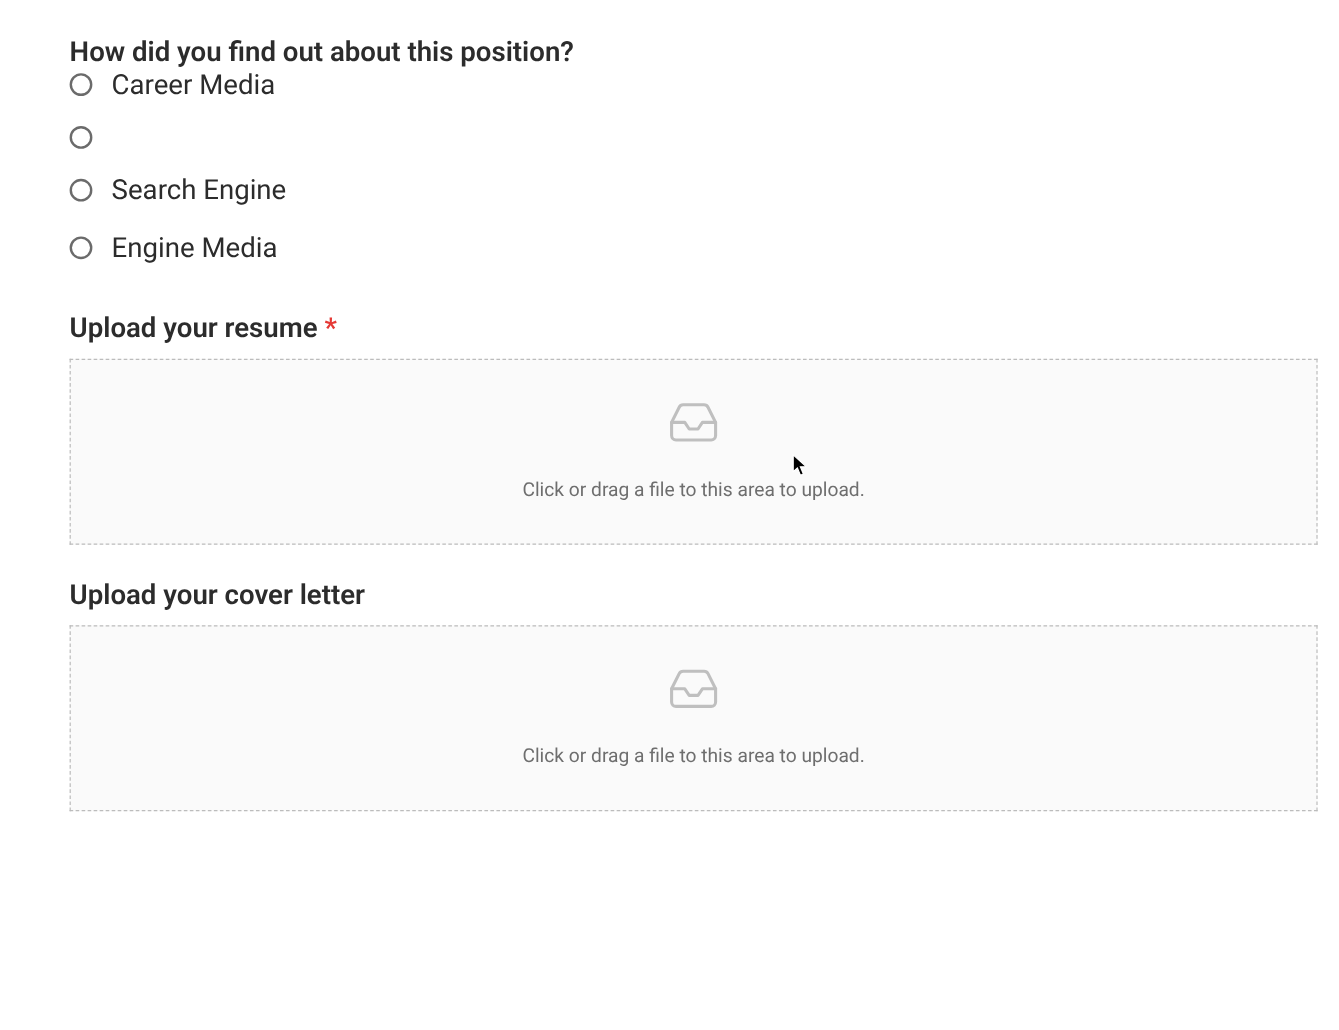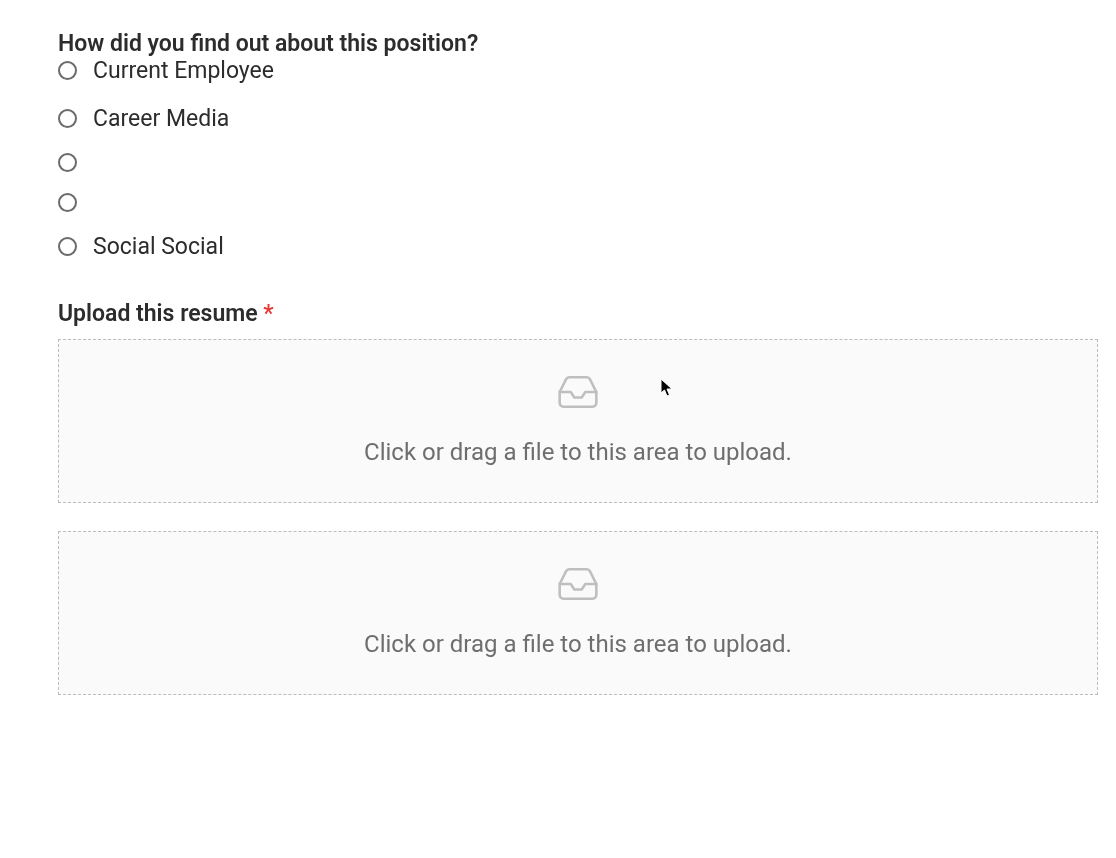--- a/index.html
+++ b/index.html
@@ -65,74 +65,72 @@
       display: flex;
       flex-direction: column;
       align-items: center;
       justify-content: center;
       cursor: pointer;
     }
     .upload-icon {
       margin-bottom: 20px;
     }
     .upload-text {
-      font-size: 24px;
+      font-size: 16px;
       color: #6e6e6e;
       font-weight: 400;
     }
     .cursor-arrow {
       position: absolute;
       left: 660px;
       top: 378px;
       pointer-events: none;
     }
   </style>
 </head>
 <body>
 
 <div>
   <div class="question-label">How did you find out about this position?</div>
   <div class="radio-group">
     <label class="radio-option">
       <span class="radio-circle"></span>
-      <span class="radio-label">Current Employee</span>
-    </label>
-    <label class="radio-option">
-      <span class="radio-circle"></span>
       <span class="radio-label">Career Media</span>
     </label>
     <label class="radio-option">
       <span class="radio-circle"></span>
     </label>
     <label class="radio-option">
       <span class="radio-circle"></span>
+      <span class="radio-label">Search Engine</span>
     </label>
     <label class="radio-option">
       <span class="radio-circle"></span>
-      <span class="radio-label">Social Social</span>
+      <span class="radio-label">Engine Media</span>
     </label>
   </div>
 </div>
 
 <div class="upload-section">
   <div class="upload-label">
-    <span>Upload this resume </span><span class="required-star">*</span>
+    <span>Upload your resume </span><span class="required-star">*</span>
   </div>
   <div class="upload-box">
     <span class="upload-icon">
       <svg width="44" height="44" viewBox="0 0 24 24" fill="none" stroke="#bfbfbf" stroke-width="1.4" stroke-linecap="round" stroke-linejoin="round">
         <path d="M22 12h-6l-2 3h-4l-2-3H2"></path>
         <path d="M5.45 5.11L2 12v6a2 2 0 0 0 2 2h16a2 2 0 0 0 2-2v-6l-3.45-6.89A2 2 0 0 0 16.76 4H7.24a2 2 0 0 0-1.79 1.11z"></path>
       </svg>
     </span>
     <div class="upload-text">Click or drag a file to this area to upload.</div>
   </div>
 </div>
 
 <div class="upload-section">
+  <div class="upload-label">Upload your cover letter</div>
   <div class="upload-box">
     <span class="upload-icon">
       <svg width="44" height="44" viewBox="0 0 24 24" fill="none" stroke="#bfbfbf" stroke-width="1.4" stroke-linecap="round" stroke-linejoin="round">
         <path d="M22 12h-6l-2 3h-4l-2-3H2"></path>
         <path d="M5.45 5.11L2 12v6a2 2 0 0 0 2 2h16a2 2 0 0 0 2-2v-6l-3.45-6.89A2 2 0 0 0 16.76 4H7.24a2 2 0 0 0-1.79 1.11z"></path>
       </svg>
     </span>
     <div class="upload-text">Click or drag a file to this area to upload.</div>
   </div>
 </div>

